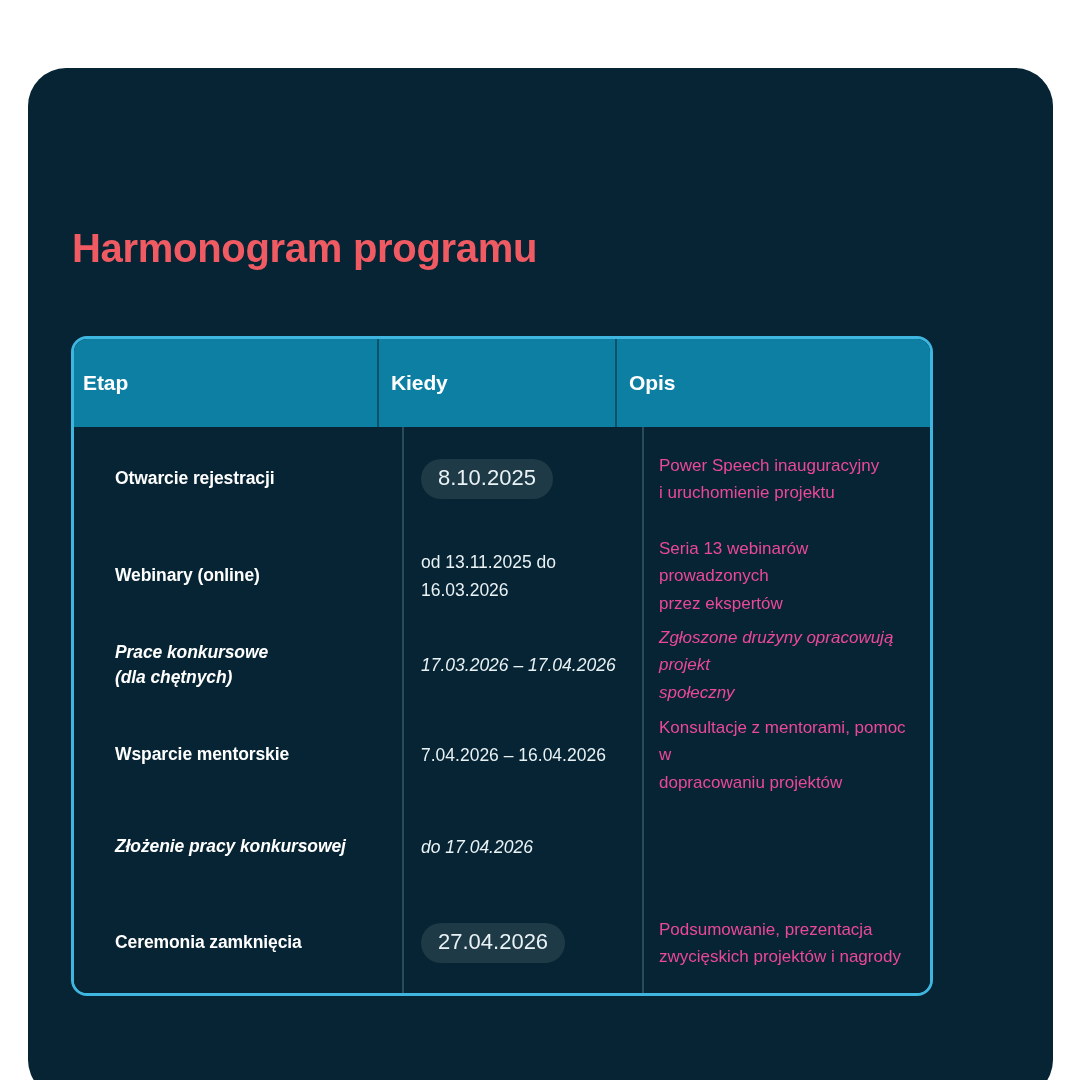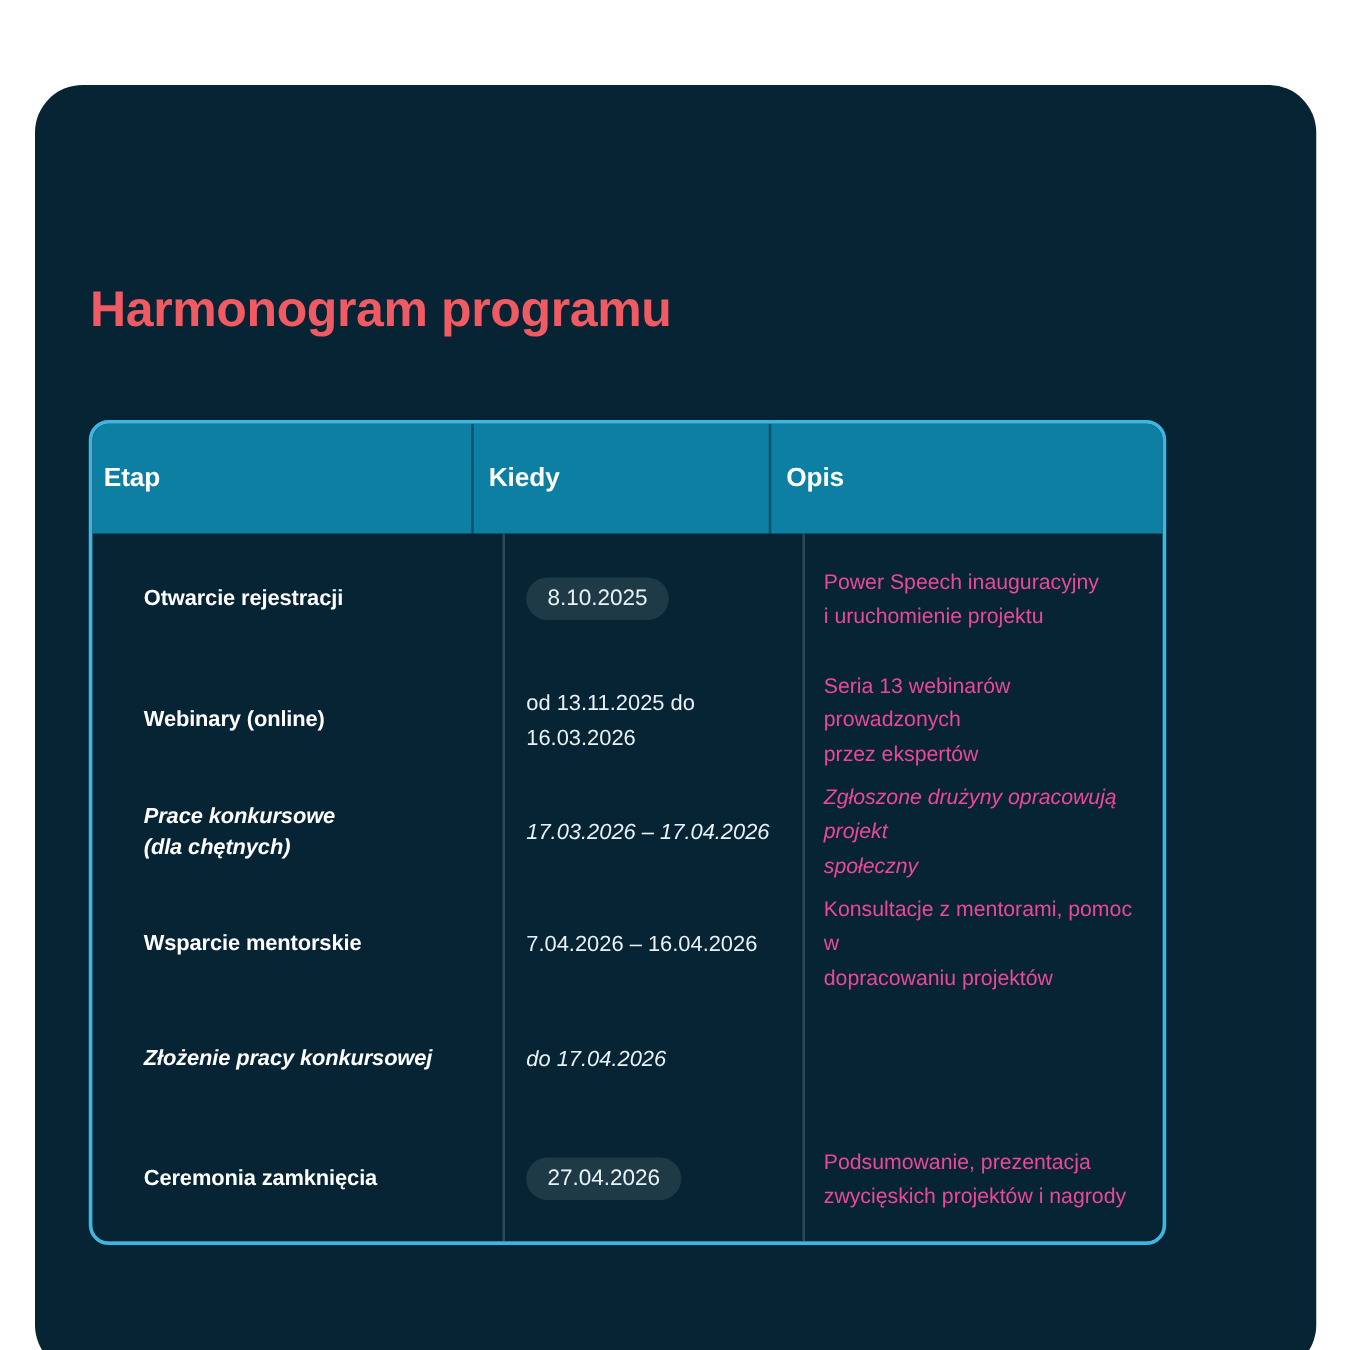--- a/index.html
+++ b/index.html
@@ -139,21 +139,21 @@
   }
   .vline.v1 { left: 328px; }
   .vline.v2 { left: 568px; }
 
   
   .pill {
     display: inline-block;
     background: #1E3A46;
     border-radius: 999px;
     padding: 7px 17px 8px;
-    font-size: 18px;
+    font-size: 22px;
     color: #E9F2F5;
     line-height: 1.1;
     white-space: nowrap;
   }
 
   .nowrap { white-space: nowrap; }
 </style>
 </head>
 <body>
 

